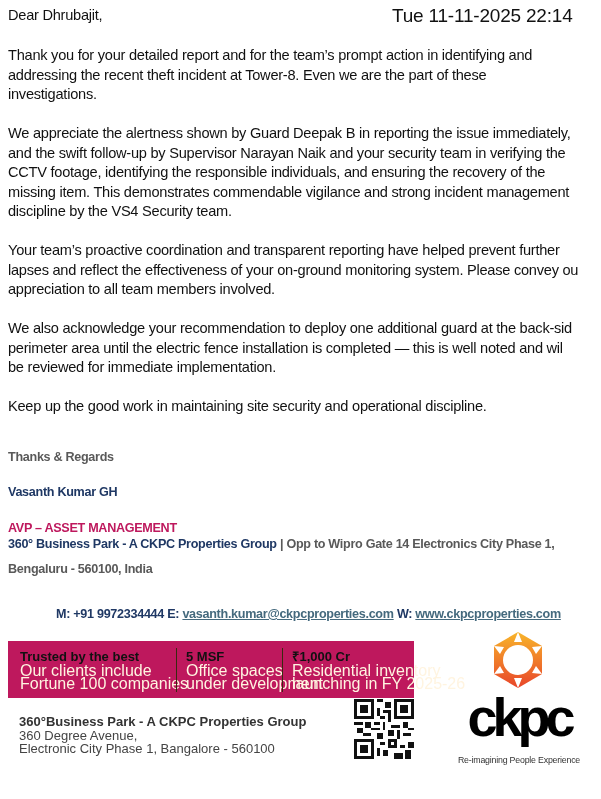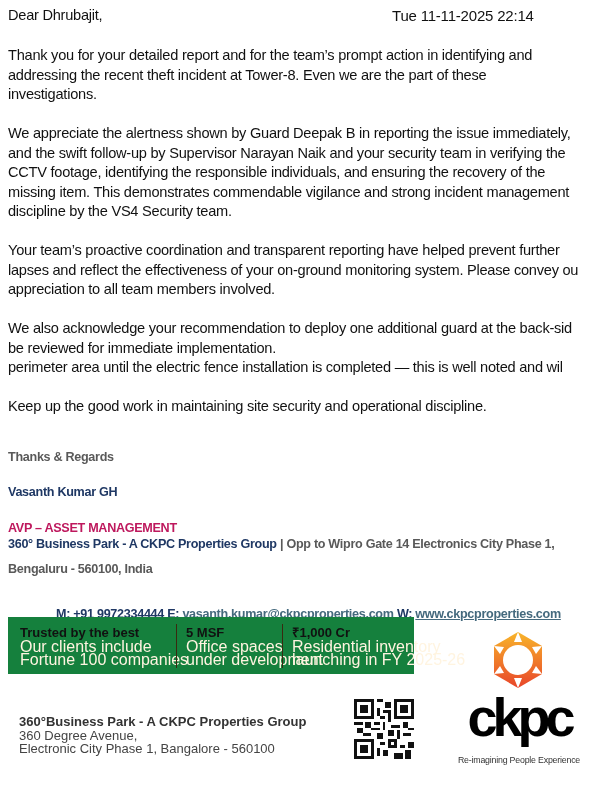--- a/index.html
+++ b/index.html
@@ -5,42 +5,42 @@
   html, body { margin: 0; padding: 0; background: #ffffff; }
   body {
     width: 601px; height: 799px; overflow: hidden; position: relative;
     font-family: "Liberation Sans", sans-serif; color: #000;
   }
   .body-text {
     position: absolute; left: 8px; font-size: 14.6px; line-height: 19.5px;
     white-space: nowrap; letter-spacing: -0.25px; color: #111;
   }
   #greeting { top: 6px; }
-  #date { position: absolute; left: 392px; top: 6px; font-size: 15px; line-height: 19.5px; color: #111; letter-spacing: -0.2px; }
+  #date { position: absolute; left: 392px; top: 6px; font-size: 19px; line-height: 19.5px; color: #111; letter-spacing: -0.2px; }
   #p1 { top: 46px; }
   #p2 { top: 124px; }
   #p3 { top: 241px; }
   #p4 { top: 319px; }
   #p5 { top: 397px; }
   .line { display: block; }
 
   .sig { position: absolute; left: 8px; font-size: 12.6px; font-weight: bold; white-space: nowrap; letter-spacing: -0.3px; }
   #thanks { top: 450px; color: #595959; }
   #name { top: 485px; color: #1f3864; }
   #title { top: 521px; color: #be185d; }
   #addr1 { top: 537px; }
   #addr2 { top: 562px; color: #595959; }
   #contact { top: 607px; color: #1f3864; padding-left: 48px; }
   .navy { color: #1f3864; }
   .grey { color: #595959; }
   .link { color: #44697d; text-decoration: underline; }
 
   #banner {
-    position: absolute; left: 8px; top: 617px; width: 406px; height: 57px;
-    background: #15803d; display: flex; align-items: center;
+    position: absolute; left: 8px; top: 641px; width: 406px; height: 57px;
+    background: #be185d; display: flex; align-items: center;
   }
   .stat { padding: 0 0 0 12px; display: flex; flex-direction: column; justify-content: center; height: 44px; }
   .stat + .stat { border-left: 1.5px solid #3a2a10; padding-left: 9px; margin-left: 6px; }
   .stat-h { font-weight: bold; font-size: 13px; color: #111; line-height: 15px; white-space: nowrap; }
   .stat-s { font-size: 16px; color: #fff4e0; line-height: 13px; white-space: nowrap; }
   #stat1 { width: 150px; }
   #stat2 { width: 90px; }
 
   #footer-addr { position: absolute; left: 19px; top: 715px; font-size: 13px; line-height: 13.5px; color: #444; }
   #footer-addr .fa-title { font-weight: bold; color: #333; }
@@ -68,22 +68,22 @@
   <span class="line">missing item. This demonstrates commendable vigilance and strong incident management</span>
   <span class="line">discipline by the VS4 Security team.</span>
 </div>
 <div id="p3" class="body-text">
   <span class="line">Your team’s proactive coordination and transparent reporting have helped prevent further</span>
   <span class="line">lapses and reflect the effectiveness of your on-ground monitoring system. Please convey ou</span>
   <span class="line">appreciation to all team members involved.</span>
 </div>
 <div id="p4" class="body-text">
   <span class="line">We also acknowledge your recommendation to deploy one additional guard at the back-sid</span>
+  <span class="line">perimeter area until the electric fence installation is completed — this is well noted and wil</span>
   <span class="line">be reviewed for immediate implementation.</span>
-  <span class="line">perimeter area until the electric fence installation is completed — this is well noted and wil</span>
 </div>
 <div id="p5" class="body-text">
   <span class="line">Keep up the good work in maintaining site security and operational discipline.</span>
 </div>
 
 <div id="thanks" class="sig">Thanks &amp; Regards</div>
 <div id="name" class="sig">Vasanth Kumar GH</div>
 <div id="title" class="sig">AVP – ASSET MANAGEMENT</div>
 <div id="addr1" class="sig">
   <span class="navy">360° Business Park - A CKPC Properties Group</span>

